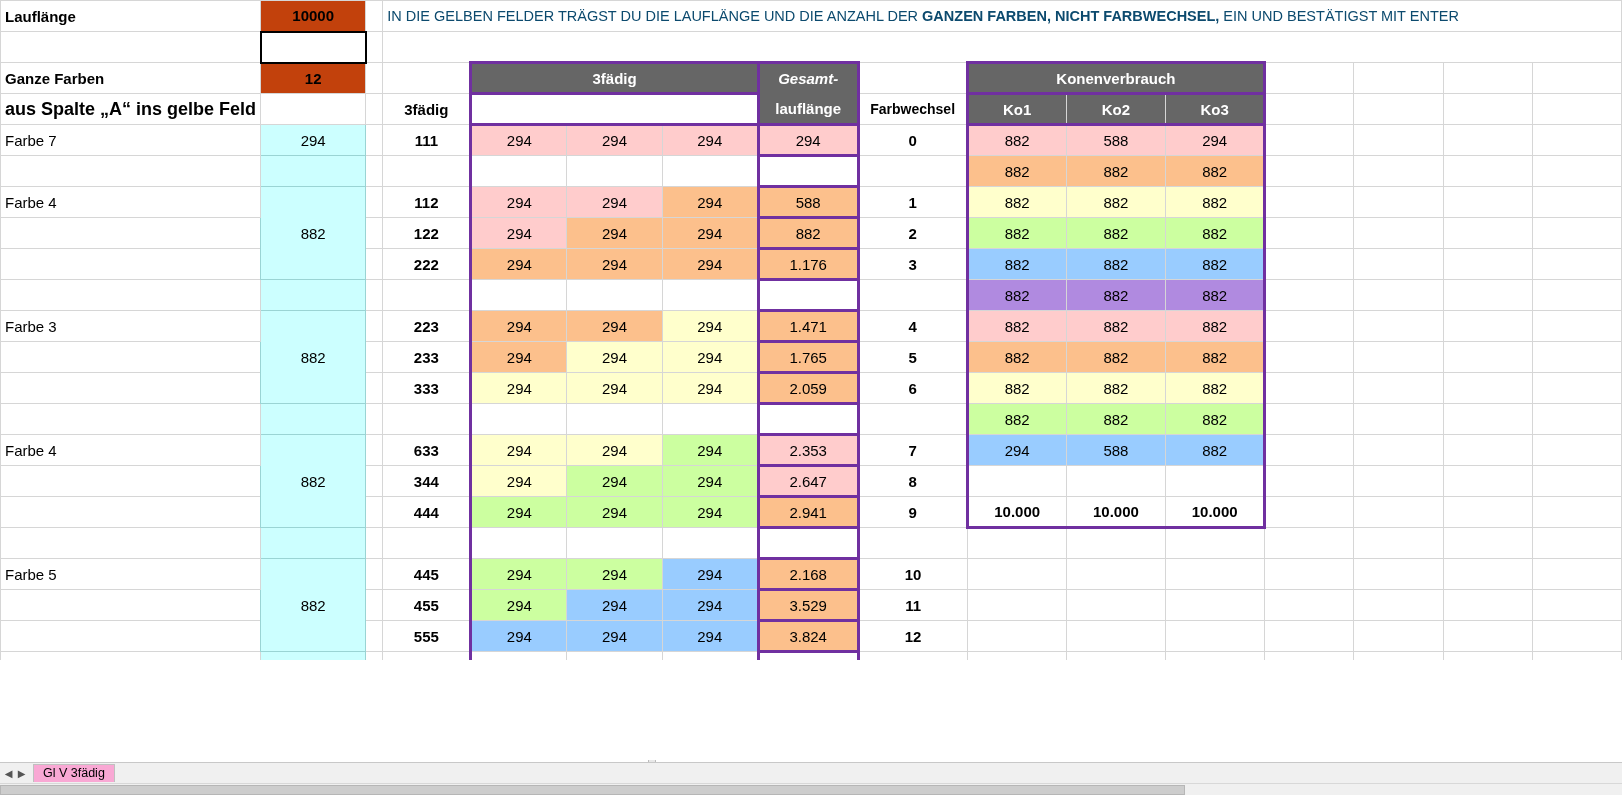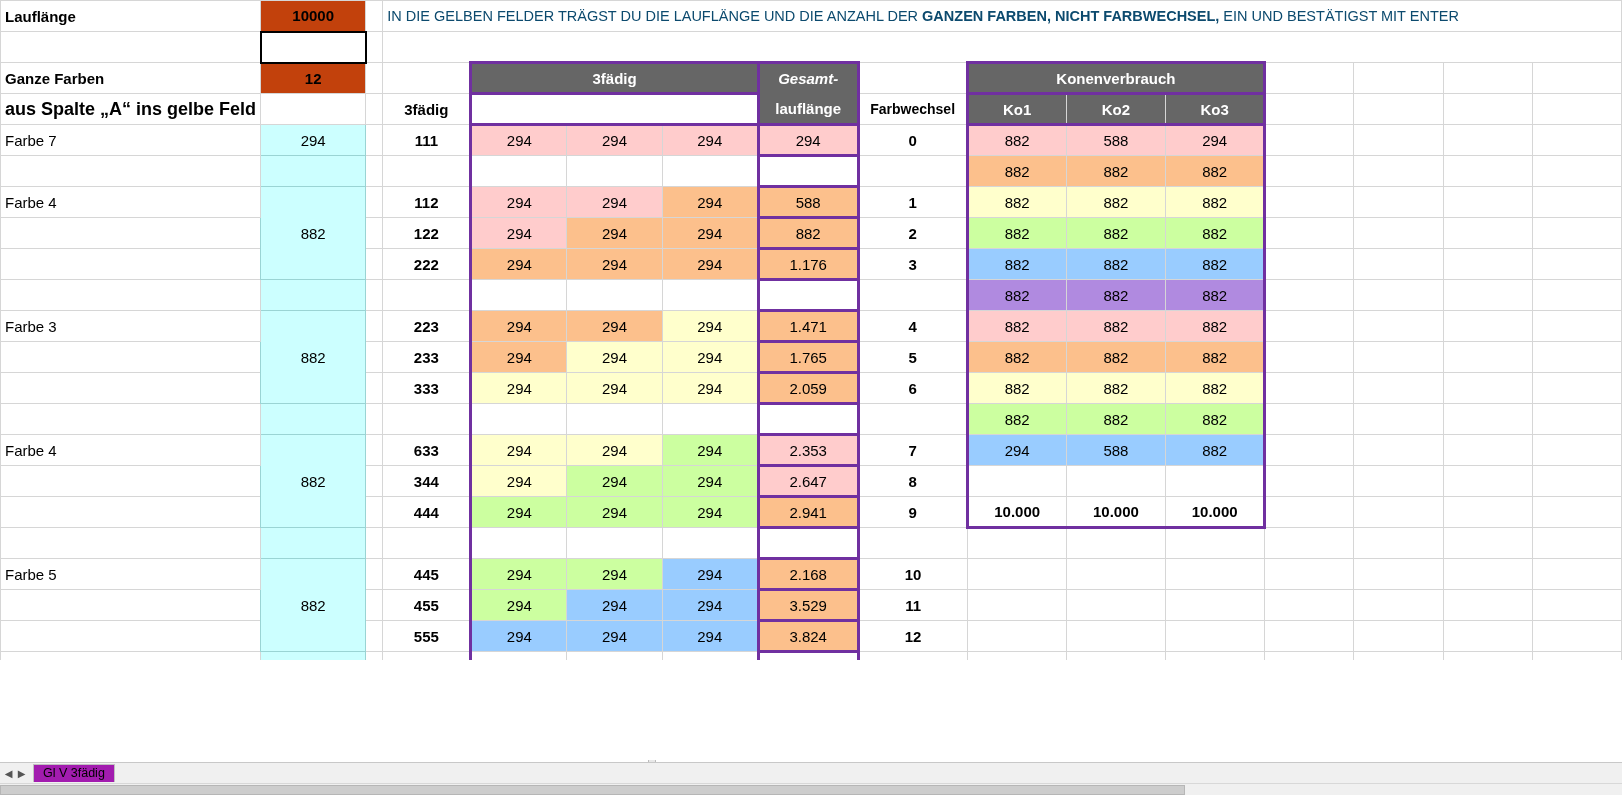--- a/index.html
+++ b/index.html
@@ -109,21 +109,21 @@
     display: flex; align-items: center;
     padding: 0 2px;
     color: #555;
   }
   .navbtns span {
     display: inline-block; width: 13px; text-align: center;
     font-size: 10px;
   }
   .tab {
     padding: 1px 9px 2px 9px;
-    background: #a21caf;
+    background: #f9a8d4;
     border: 1px solid #c0c0c0;
     border-bottom: none;
     margin-left: 3px;
     font-size: 12.5px;
     transform: skewX(0deg);
   }
   
   .hscroll {
     position: absolute;
     left: 0; top: 783px;

